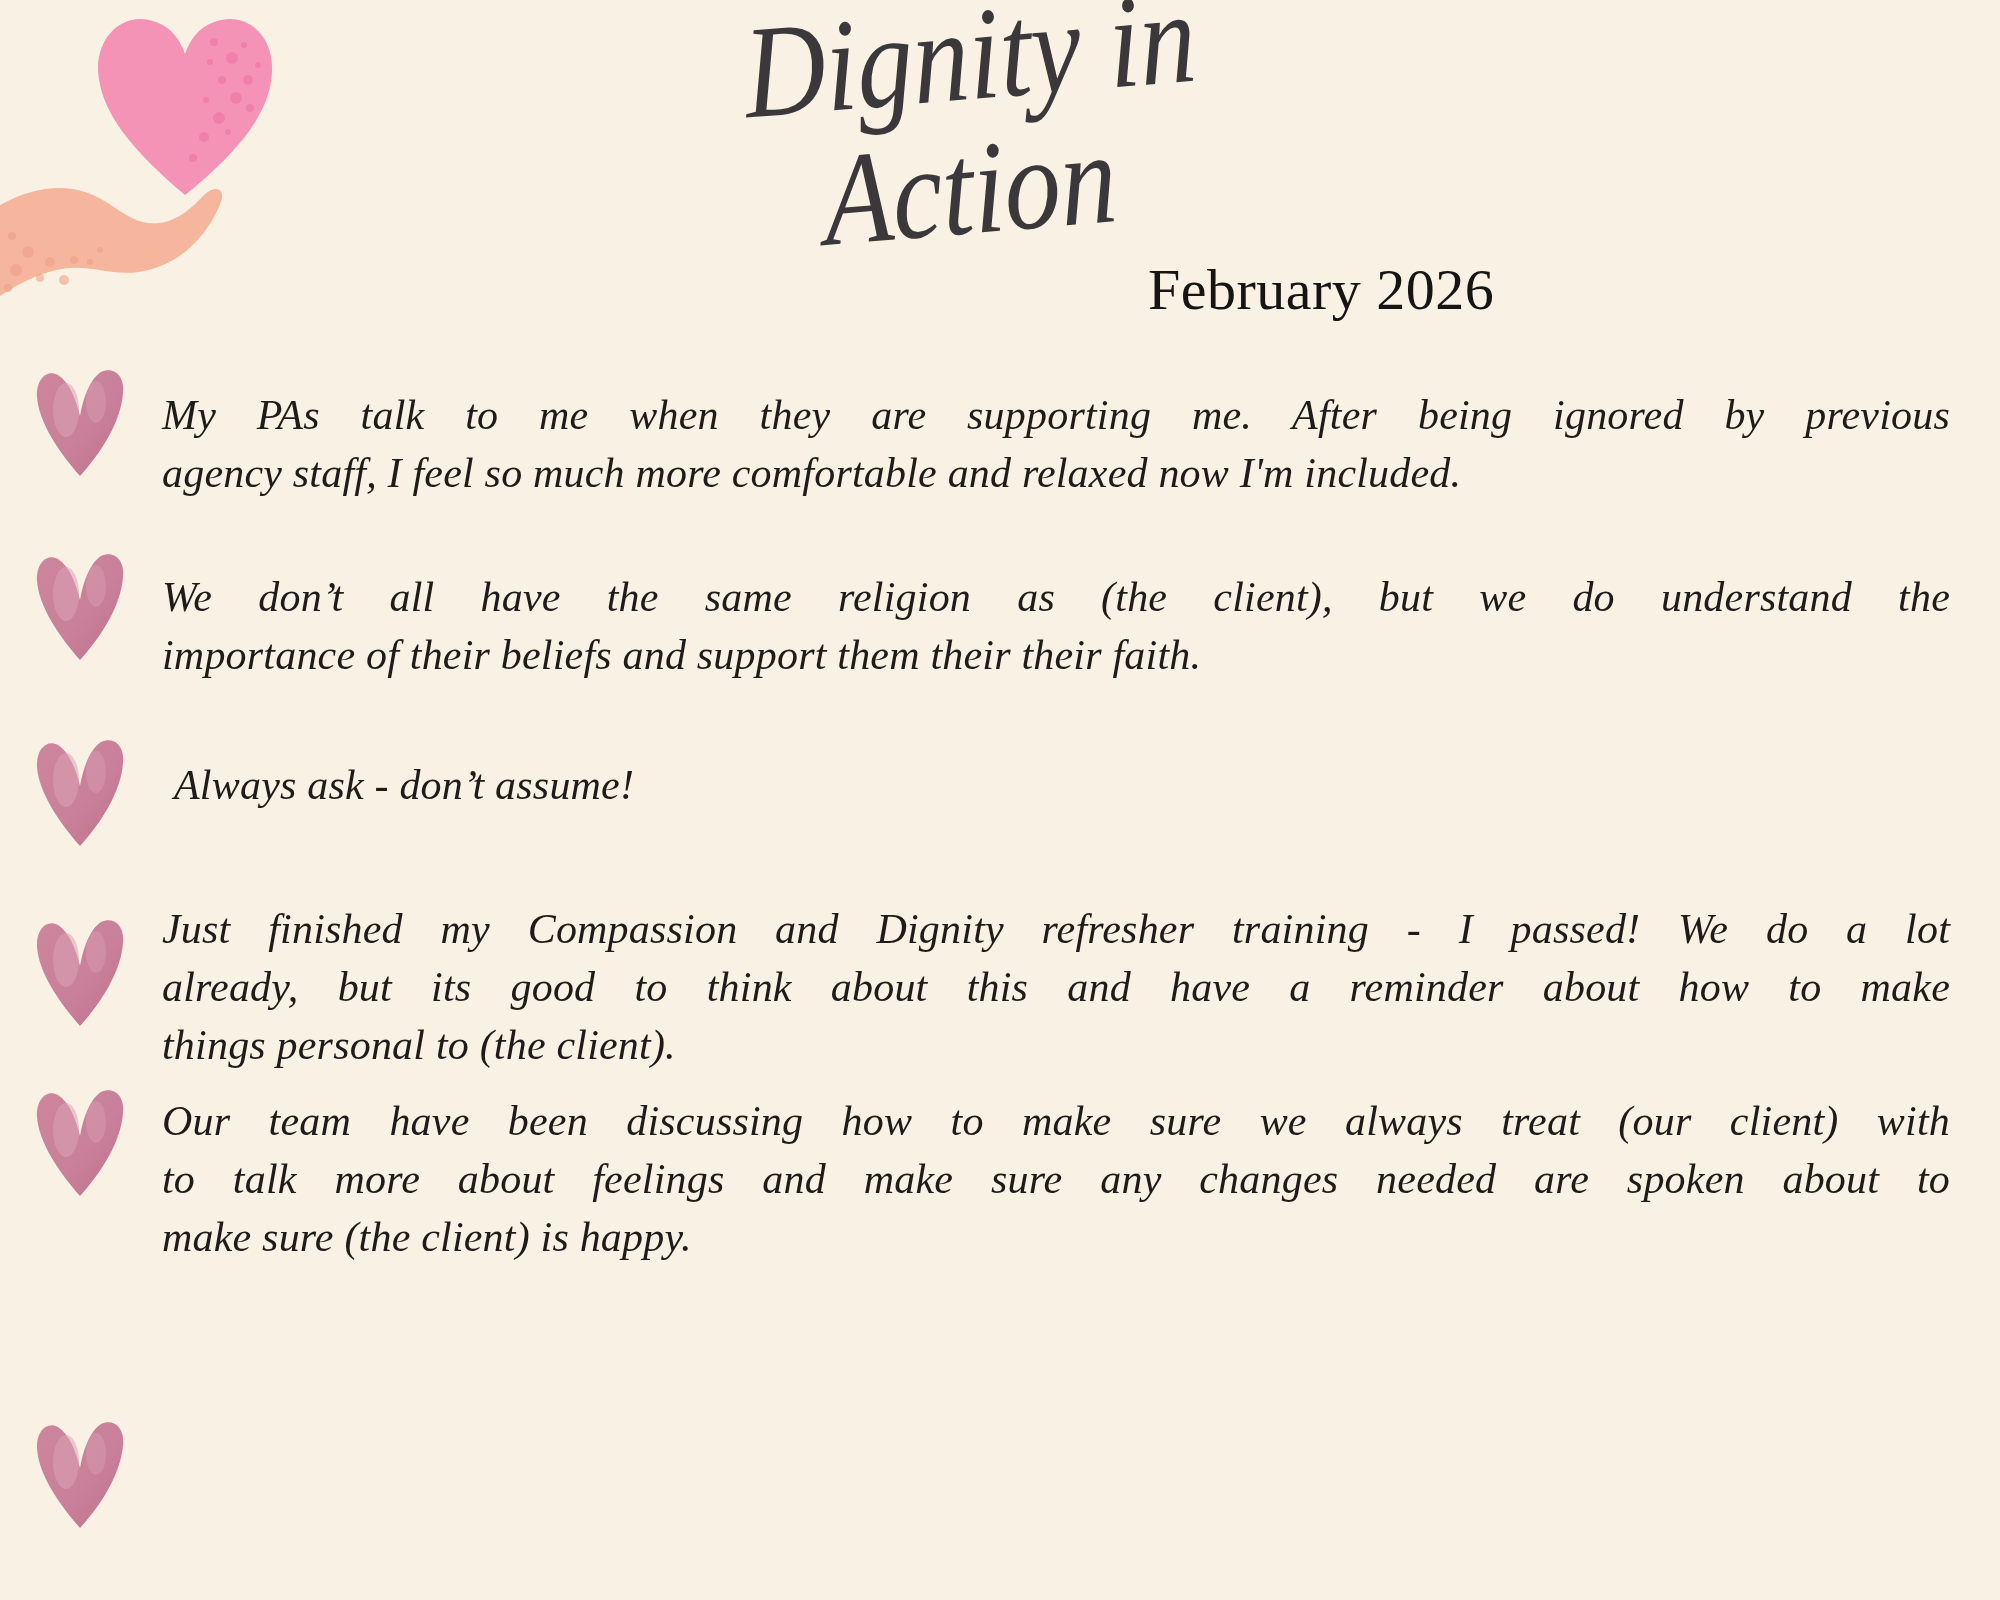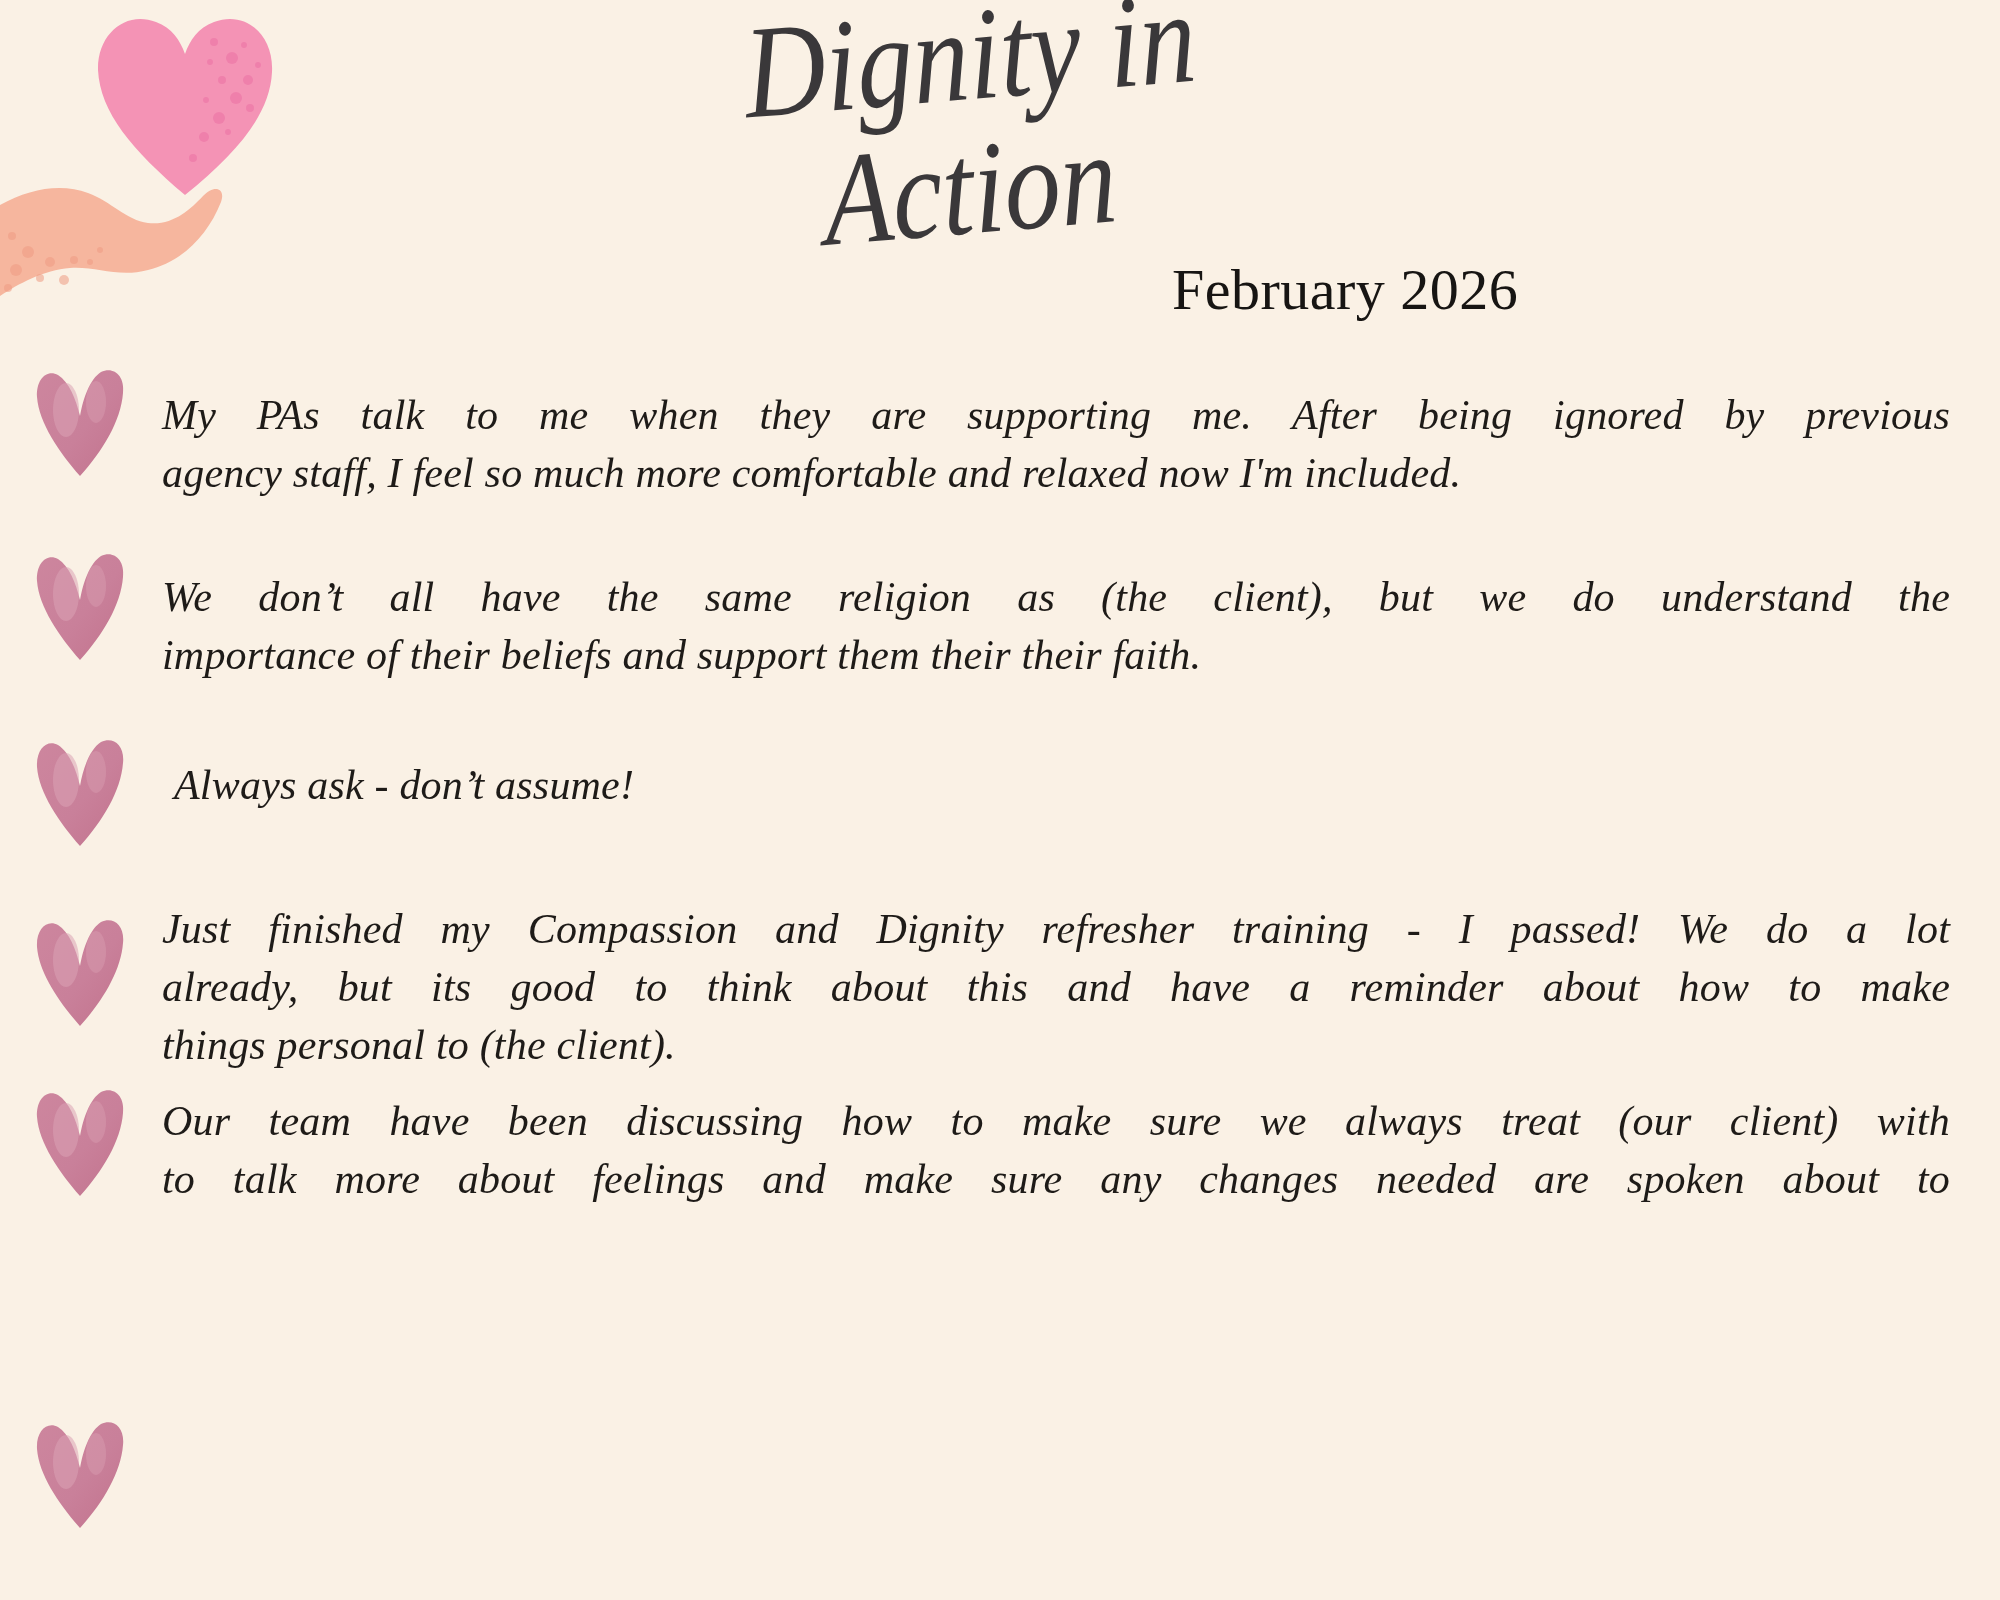--- a/index.html
+++ b/index.html
@@ -18,21 +18,21 @@
     position:absolute;left:660px;width:620px;text-align:center;
     font-style:italic;font-weight:normal;
     color:#3a383a;
     font-family:"Liberation Serif", serif;
     pointer-events:none;
     white-space:nowrap;
   }
   .title-line1{top:-22px;font-size:132px;transform:scaleX(.85) rotate(-4deg);}
   .title-line2{top:112px;font-size:132px;transform:scaleX(.85) rotate(-4deg);}
   .issue-date{
-    position:absolute;left:1172px;top:256px;
+    position:absolute;left:1148px;top:256px;
     font-size:58px;color:#171513;letter-spacing:.5px;
   }
 
   
   .quote-item{
     position:absolute;left:150px;width:1812px;
   }
   .heart-bullet{
     position:absolute;left:-120px;width:100px;height:112px;
   }
@@ -166,20 +166,21 @@
       </p>
     </div>
 
     <div class="quote-item q5">
       <svg class="heart-bullet">
           <use href="#wheart"></use>
         </svg>
       <p class="quote-text">
         <span class="line" style="display:block">Our team have been discussing how to make sure we always treat (our client) with</span>
         <span class="line" style="display:block">to talk more about feelings and make sure any changes needed are spoken about to</span>
+        <span class="line last" style="display:block">make sure (the client) is happy.</span>
       </p>
     </div>
 
     <div class="quote-item q6 indent">
       <svg class="heart-bullet">
           <use href="#wheart"></use>
         </svg>
       <p class="quote-text">
       </p>
     </div>

